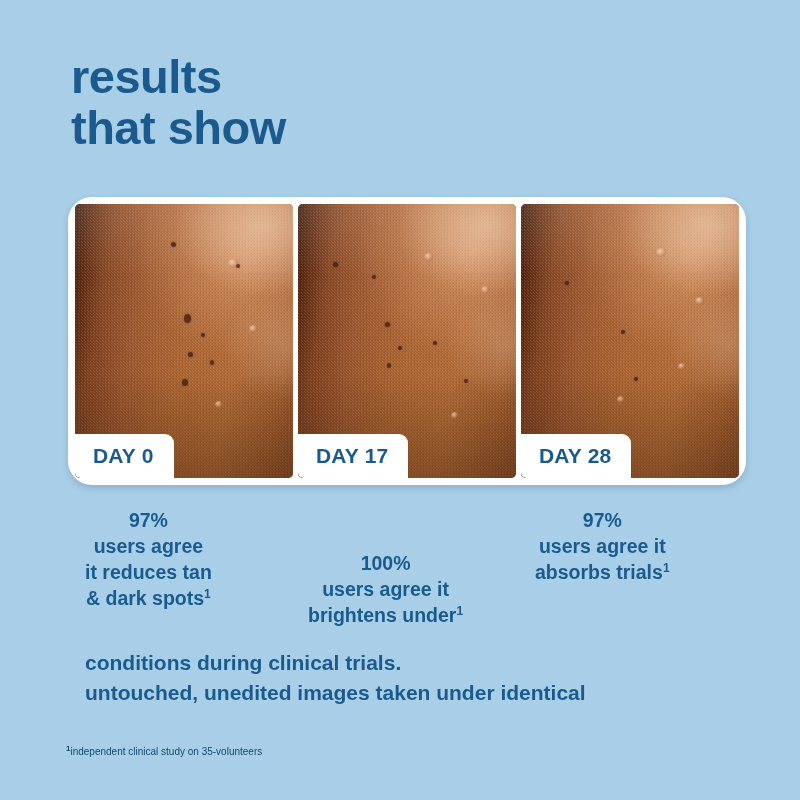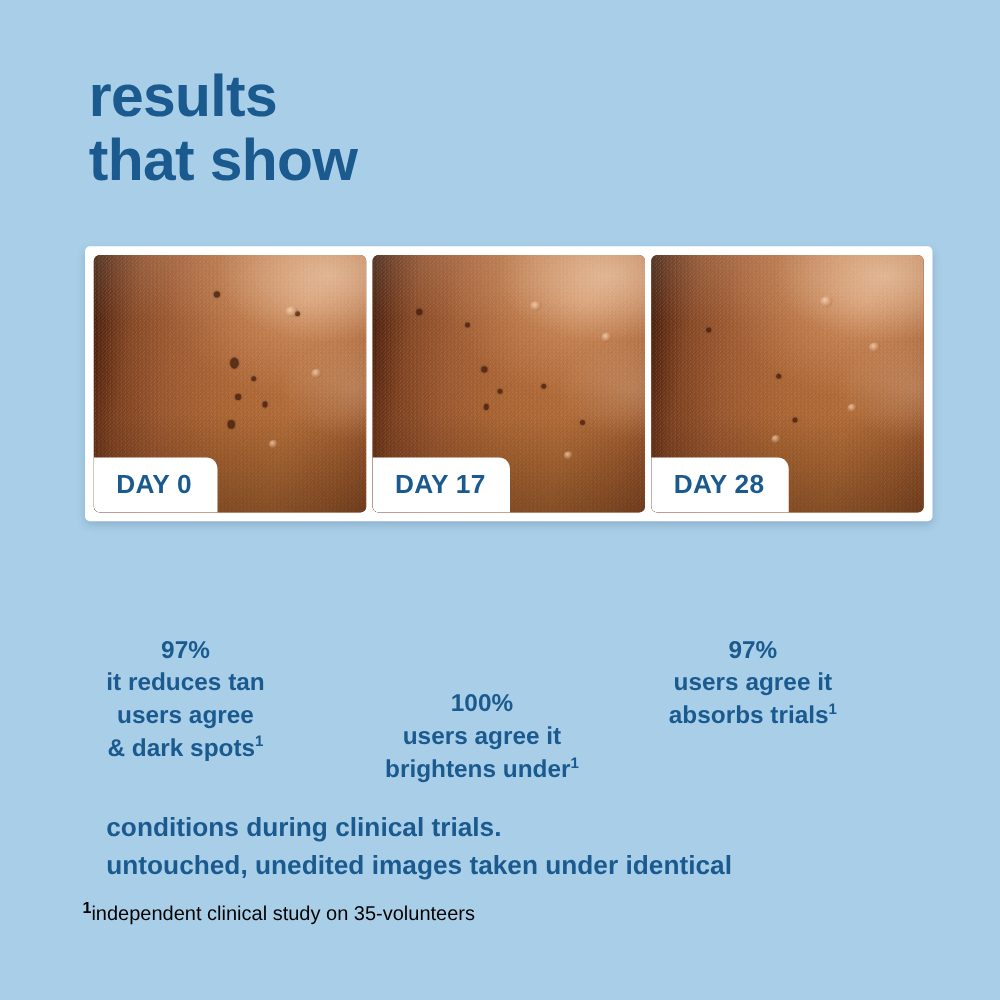--- a/index.html
+++ b/index.html
@@ -19,23 +19,23 @@
     color:#1a5a8e;
     font-size:47px;
     font-weight:bold;
     line-height:1.08;
     letter-spacing:-0.5px;
   }
   .heading-text .line{display:block;white-space:nowrap;}
 
   
   .photo-strip{
-    position:absolute;left:68px;top:197px;width:678px;height:220px;
+    position:absolute;left:68px;top:197px;width:678px;height:288px;
     background:#ffffff;
-    border-radius:4px;
+    border-radius:24px;
     box-shadow:0 3px 7px rgba(40,70,100,0.22);
     padding:7px;
     box-sizing:border-box;
     display:flex;
     gap:5px;
   }
   .photo-card{
     position:relative;
     flex:1 1 0;
     border-radius:5px;
@@ -115,23 +115,23 @@
     position:absolute;left:85px;top:648px;width:640px;
     color:#1a5a8e;
     font-size:21px;
     font-weight:bold;
     line-height:1.42;
   }
   .body-note .ln{display:block;white-space:nowrap;}
 
   
   .footnote{
-    position:absolute;left:66px;top:718px;
-    color:#000000;
-    font-size:16px;
+    position:absolute;left:66px;top:744px;
+    color:#0c4a6e;
+    font-size:10px;
     font-weight:normal;
     line-height:1.2;
     white-space:nowrap;
   }
   .footnote sup{font-size:0.8em;}
 </style>
 </head>
 <body>
 
 <div class="stage">
@@ -202,22 +202,22 @@
       </div>
       <div class="day-badge">DAY 28</div>
     </div>
 
   </div>
 
   <div class="claims">
 
     <div class="claim claim-0">
       <span class="ln">97%</span>
+      <span class="ln">users agree</span>
       <span class="ln">it reduces tan</span>
-      <span class="ln">users agree</span>
       <span class="ln"><span>&amp; dark spots</span><sup>1</sup></span>
     </div>
 
     <div class="claim claim-1">
       <span class="ln">100%</span>
       <span class="ln">users agree it</span>
       <span class="ln"><span>brightens under</span><sup>1</sup></span>
     </div>
 
     <div class="claim claim-2">

